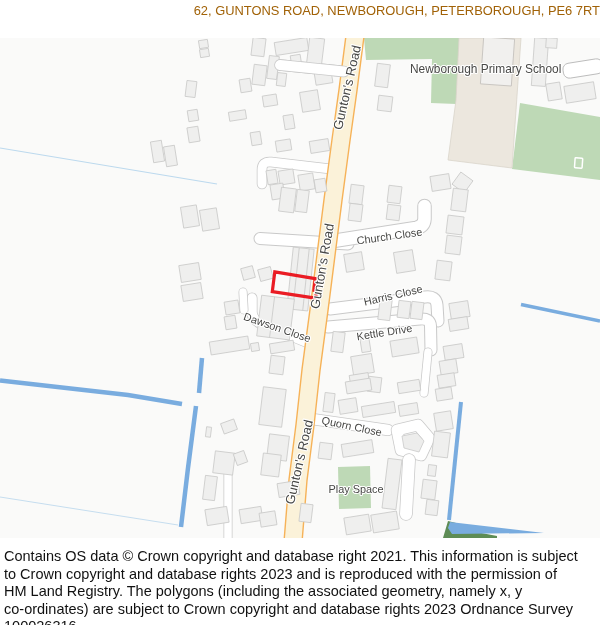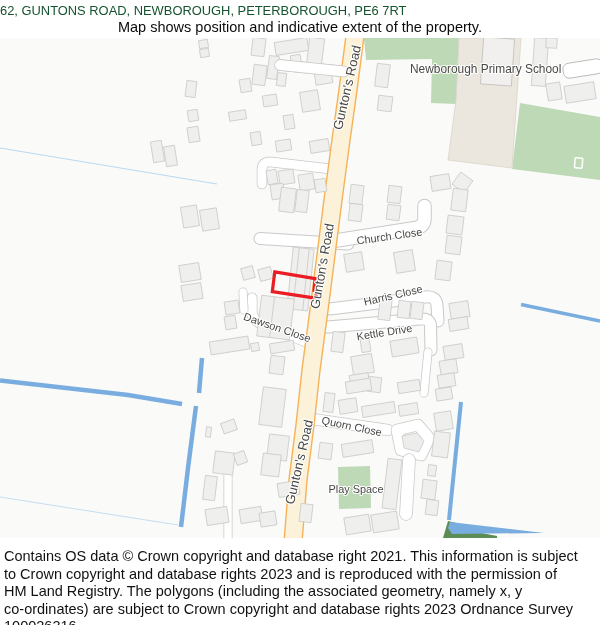--- a/index.html
+++ b/index.html
@@ -1,28 +1,27 @@
 <!DOCTYPE html>
 <html><head><meta charset="utf-8">
 <style>
 html,body{margin:0;padding:0;background:#fff;width:600px;height:625px;overflow:hidden;
 font-family:"Liberation Sans",sans-serif;}
 #page{position:relative;width:600px;height:625px;background:#fff;}
-.hdr1{position:absolute;top:3px;left:0;width:600px;text-align:left;font-size:12.9px;color:#14532d;}
+.hdr1{position:absolute;top:3px;left:0;width:600px;text-align:right;font-size:12.9px;color:#a16207;}
 .hdr2{position:absolute;top:19px;left:0;width:600px;text-align:center;font-size:14.5px;color:#0b0b0b;}
 .ftr{position:absolute;top:539px;left:4px;width:596px;font-size:14.5px;line-height:17.5px;color:#111;margin-top:9px;}
 svg text{font-family:"Liberation Sans",sans-serif;fill:#484846;paint-order:stroke;stroke:#ffffff;stroke-width:2.2px;stroke-linejoin:round;}
 .bld rect{fill:#efefee;stroke:#c9c9c8;stroke-width:0.8;}
 </style></head>
 <body>
 <div id="page">
 
 <div class="hdr1">62, GUNTONS ROAD, NEWBOROUGH, PETERBOROUGH, PE6 7RT</div>
 
-<div class="hdr2">Map shows position and indicative extent of the property.</div>
 
 <svg width="600" height="500" viewBox="0 38 600 500" style="position:absolute;top:38px;left:0;">
 
 <rect x="0" y="38" width="600" height="500" fill="#fafaf9"></rect>
 
 <line x1="0" y1="148" x2="217" y2="184" stroke="#bcd9ee" stroke-width="1.2"></line>
 
 <line x1="0" y1="497" x2="178" y2="525" stroke="#c5ddef" stroke-width="1"></line>
 
 <polygon points="364,38 463,38 456,104 431,103 432,59 366,60" fill="#bed9b6"></polygon>

